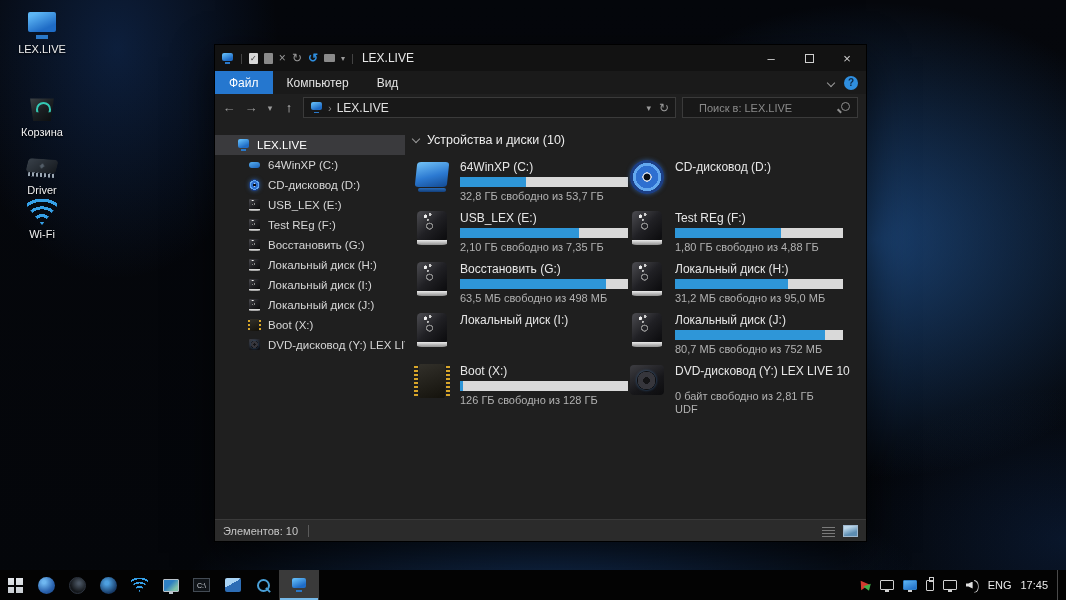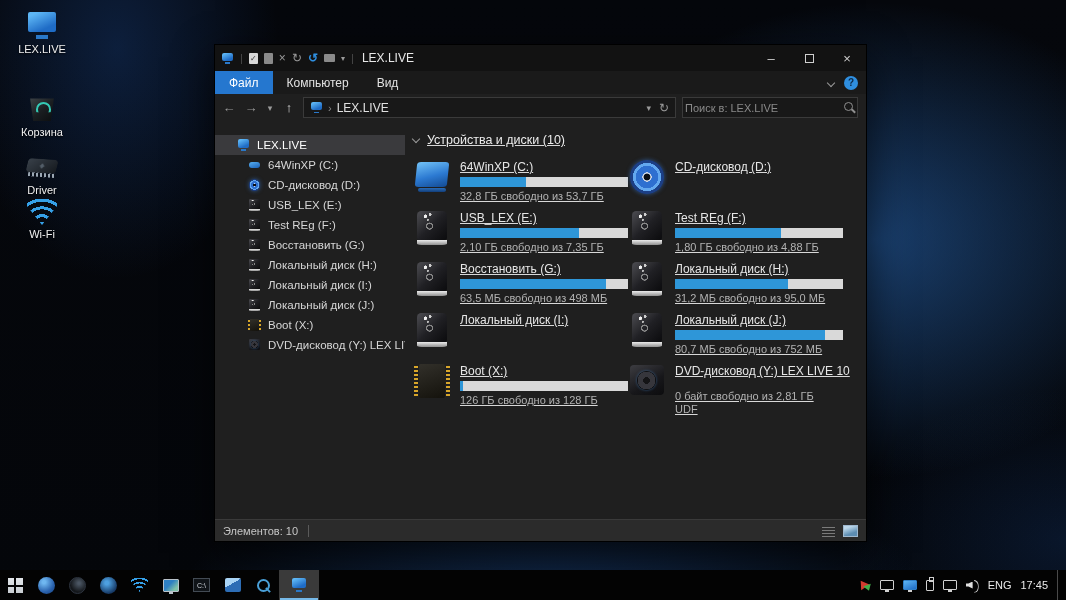--- a/index.html
+++ b/index.html
@@ -139,35 +139,35 @@
 
   .addrrow { height:27px; display:flex; align-items:center; padding:0 8px 0 6px; gap:6px; flex:none; }
   .nav-ic { color:#9a9a9a; font-size:13px; width:16px; text-align:center; }
   .nav-ic.up { color:#d8d8d8; }
   .nav-ic.small { width:10px; font-size:9px; }
   .addr-field { flex:1; height:21px; background:#181818; border:1px solid #3a3a3a;
     display:flex; align-items:center; padding:0 6px; gap:5px; color:#e0e0e0; }
   .addr-sep { color:#8a8a8a; font-size:11px; }
   .addr-right { margin-left:auto; display:flex; align-items:center; gap:8px; color:#9a9a9a; }
   .search-field { width:176px; height:21px; background:#181818; border:1px solid #3a3a3a;
-    display:flex; align-items:center; padding:0 2px; }
+    display:flex; align-items:center; padding:0 16px; }
   .search-field input { flex:1; background:transparent; border:none; outline:none;
     font-family:"Liberation Sans", sans-serif; font-size:11px; color:#cfcfcf; }
   .search-field input::placeholder { color:#8a8a8a; }
 
   .content { flex:1; display:flex; min-height:0; }
 
   .sidebar { width:190px; flex:none; padding-top:14px; overflow:hidden; }
   .side-item { height:20px; display:flex; align-items:center; gap:7px; padding-left:22px;
     font-size:11.5px; color:#d6d6d6; white-space:nowrap; }
   .side-item.child { padding-left:33px; }
   .side-item.selected { background:#3a3a3d; color:#fff; }
   .side-item.net { margin-top:16px; }
 
-  .files { flex:1; padding:12px 0 0 8px; min-width:0;text-decoration:underline; }
+  .files { flex:1; padding:12px 0 0 8px; min-width:0; }
   .group-header { display:flex; align-items:center; gap:8px; color:#ececec; font-size:12.5px; }
   .group-header .chev { margin-top:-3px; }
   .drive-grid { margin-top:12px; display:grid; grid-template-columns:215px 215px; row-gap:5px; }
   .drive { display:flex; gap:9px; min-height:46px; align-items:flex-start; }
   .drive .i.lg { margin-top:0; }
   .dinfo { padding-top:1px; }
   .dname { font-size:12px; color:#e6e6e6; white-space:nowrap; }
   .dbar { width:168px; height:10px; background:#d9d9d9; margin-top:3px; }
   .dfill { height:100%; background:#2e96d8; }
   .dfree { font-size:11px; color:#b2b2b2; margin-top:3px; white-space:nowrap; }

